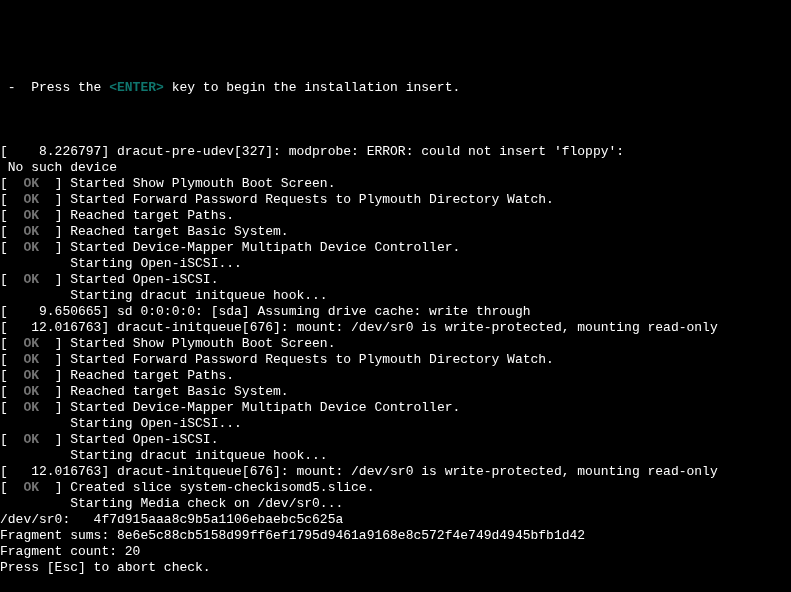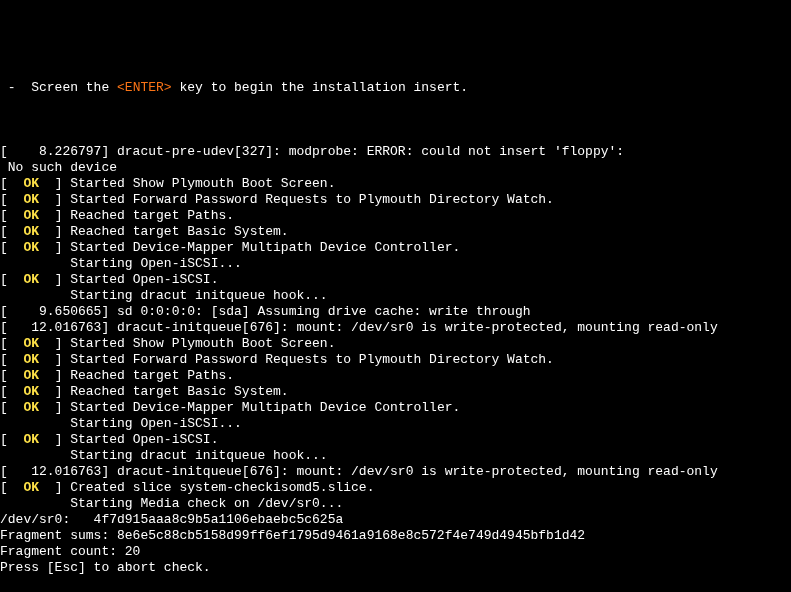--- a/index.html
+++ b/index.html
@@ -15,24 +15,24 @@
     overflow: hidden;
   }
   .terminal {
     padding: 0;
     white-space: pre;
   }
   .line {
     display: block;
     min-height: 16px;
   }
-  .ok { color: #fde047; font-weight: bold; font-family: Liberation Mono, monospace; }
-  .enter { color: #f97316; font-weight: normal; text-align: center; }
+  .ok { color: #737373; font-weight: bold; font-family: Liberation Mono, monospace; }
+  .enter { color: #0f766e; font-weight: bold; text-align: center; }
 </style>
 </head>
 <body>
 
 <div class="terminal">
   <div class="line"> </div>
-  <div class="line"><span> -  Screen the </span><span class="enter">&lt;ENTER&gt;</span><span> key to begin the installation insert.</span></div>
+  <div class="line"><span> -  Press the </span><span class="enter">&lt;ENTER&gt;</span><span> key to begin the installation insert.</span></div>
   <div id="lines"><div class="line"> </div><div class="line">[    8.226797] dracut-pre-udev[327]: modprobe: ERROR: could not insert 'floppy':</div><div class="line"> No such device</div><div class="line"><span>[  </span><span class="ok">OK</span><span>  </span><span>] Started Show Plymouth Boot Screen.</span></div><div class="line"><span>[  </span><span class="ok">OK</span><span>  </span><span>] Started Forward Password Requests to Plymouth Directory Watch.</span></div><div class="line"><span>[  </span><span class="ok">OK</span><span>  </span><span>] Reached target Paths.</span></div><div class="line"><span>[  </span><span class="ok">OK</span><span>  </span><span>] Reached target Basic System.</span></div><div class="line"><span>[  </span><span class="ok">OK</span><span>  </span><span>] Started Device-Mapper Multipath Device Controller.</span></div><div class="line">         Starting Open-iSCSI...</div><div class="line"><span>[  </span><span class="ok">OK</span><span>  </span><span>] Started Open-iSCSI.</span></div><div class="line">         Starting dracut initqueue hook...</div><div class="line">[    9.650665] sd 0:0:0:0: [sda] Assuming drive cache: write through</div><div class="line">[   12.016763] dracut-initqueue[676]: mount: /dev/sr0 is write-protected, mounting read-only</div><div class="line"><span>[  </span><span class="ok">OK</span><span>  </span><span>] Started Show Plymouth Boot Screen.</span></div><div class="line"><span>[  </span><span class="ok">OK</span><span>  </span><span>] Started Forward Password Requests to Plymouth Directory Watch.</span></div><div class="line"><span>[  </span><span class="ok">OK</span><span>  </span><span>] Reached target Paths.</span></div><div class="line"><span>[  </span><span class="ok">OK</span><span>  </span><span>] Reached target Basic System.</span></div><div class="line"><span>[  </span><span class="ok">OK</span><span>  </span><span>] Started Device-Mapper Multipath Device Controller.</span></div><div class="line">         Starting Open-iSCSI...</div><div class="line"><span>[  </span><span class="ok">OK</span><span>  </span><span>] Started Open-iSCSI.</span></div><div class="line">         Starting dracut initqueue hook...</div><div class="line">[   12.016763] dracut-initqueue[676]: mount: /dev/sr0 is write-protected, mounting read-only</div><div class="line"><span>[  </span><span class="ok">OK</span><span>  </span><span>] Created slice system-checkisomd5.slice.</span></div><div class="line">         Starting Media check on /dev/sr0...</div><div class="line">/dev/sr0:   4f7d915aaa8c9b5a1106ebaebc5c625a</div><div class="line">Fragment sums: 8e6e5c88cb5158d99ff6ef1795d9461a9168e8c572f4e749d4945bfb1d42</div><div class="line">Fragment count: 20</div><div class="line">Press [Esc] to abort check.</div></div>
   
 </div>
 
 </body></html>

